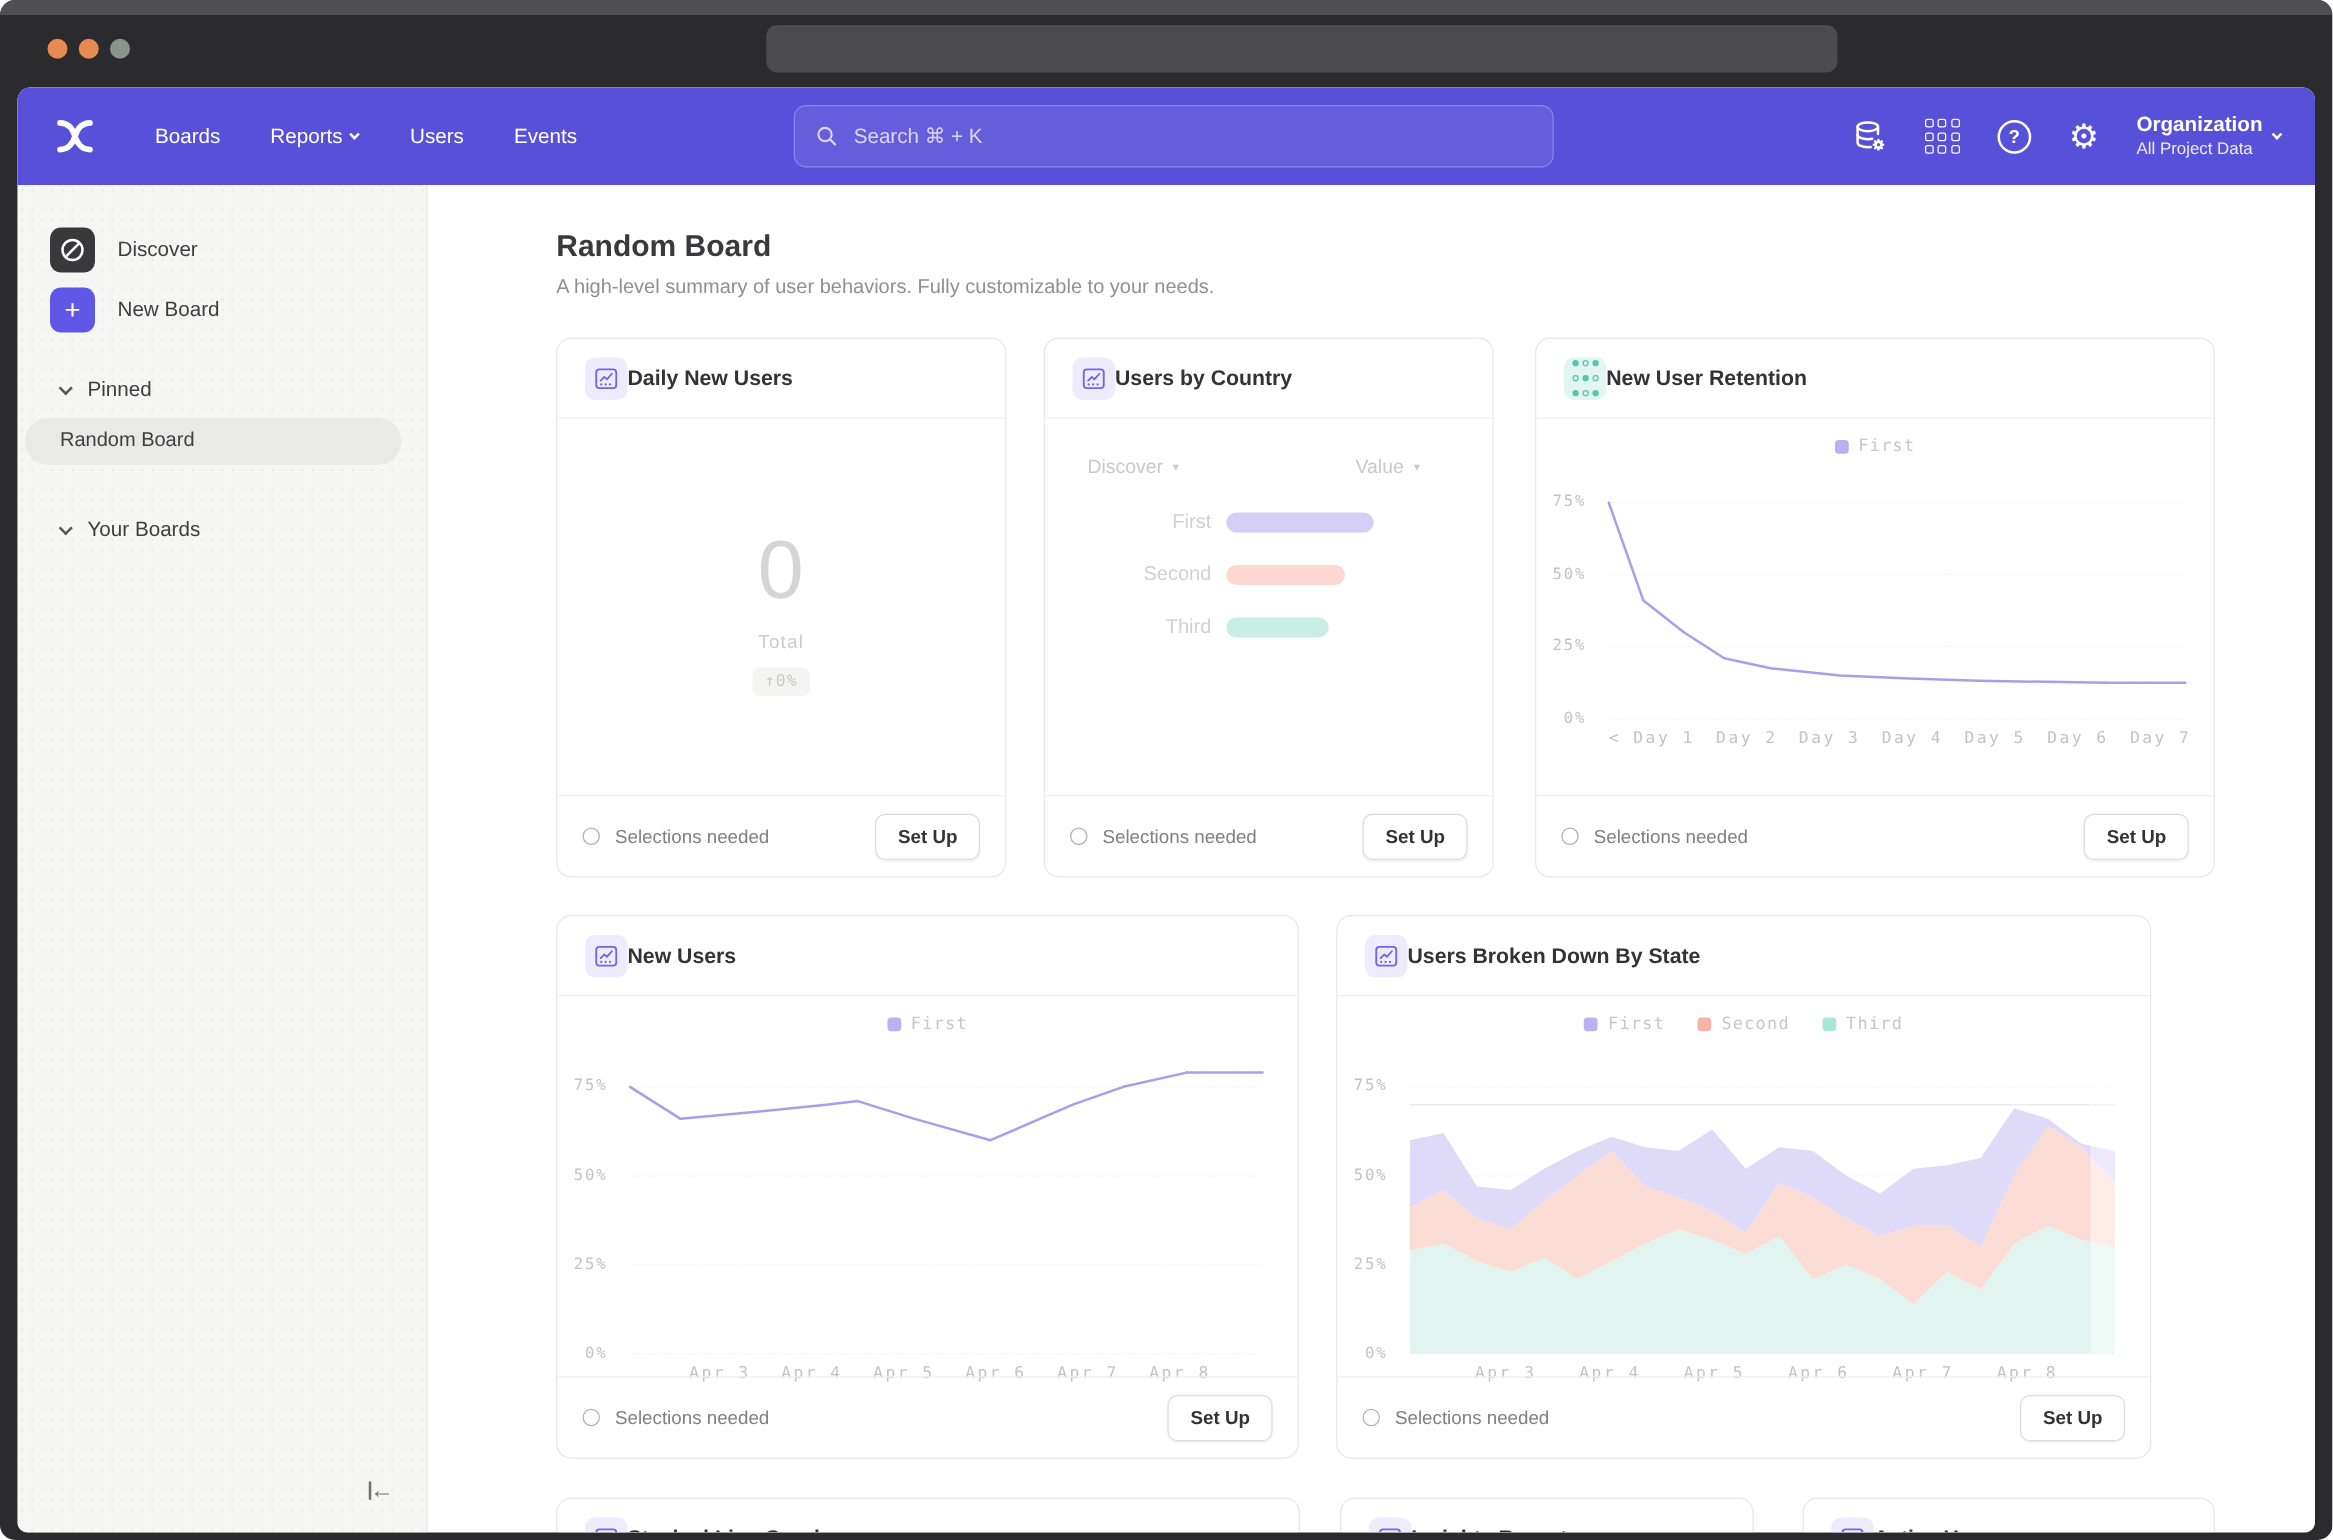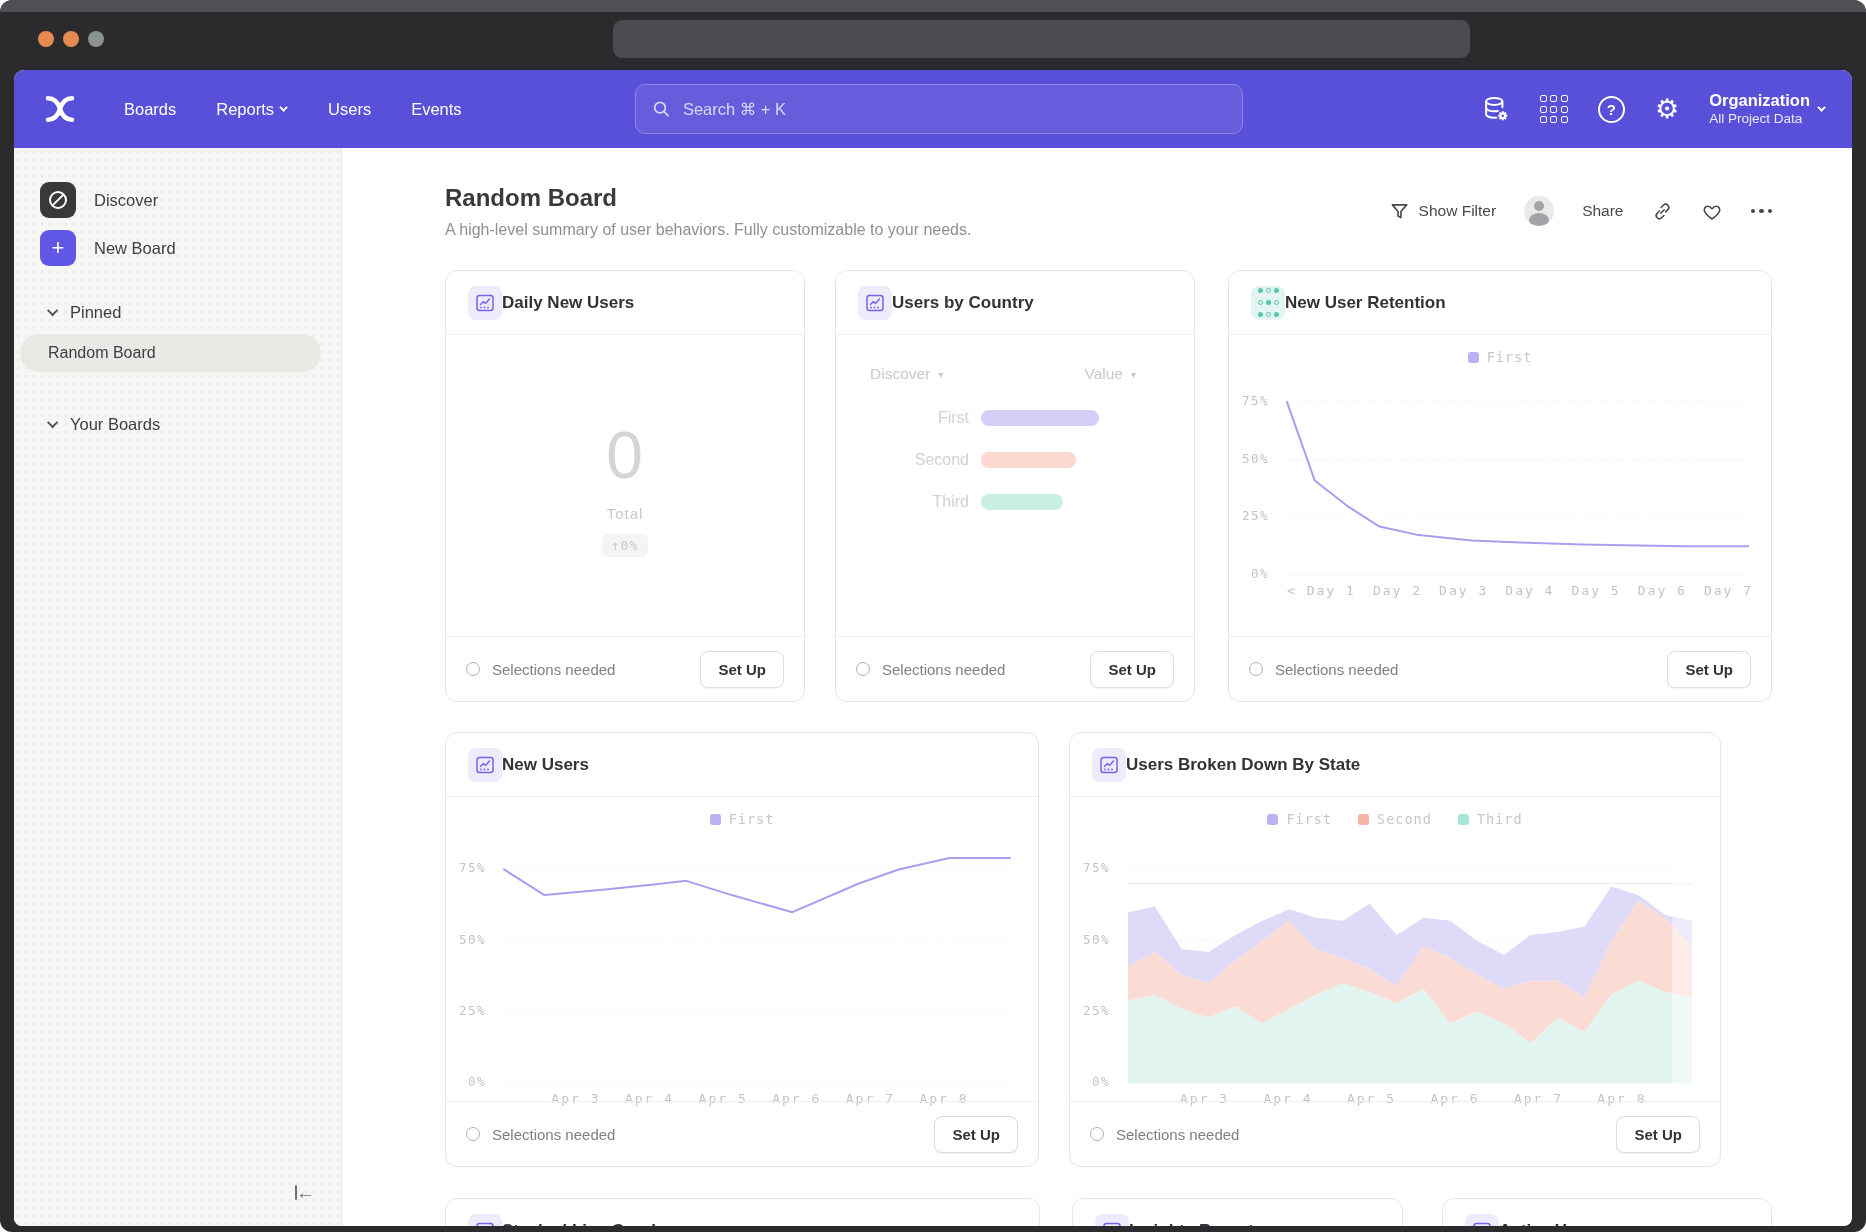--- a/index.html
+++ b/index.html
@@ -254,43 +254,20 @@
         </div>
       </aside>
 
       <main class="main">
 
         <div class="page-head">
           <div>
             <div class="page-title">Random Board</div>
             <div class="page-sub">A high-level summary of user behaviors. Fully customizable to your needs.</div>
           </div>
-          <div class="head-actions">
-            <span class="action">
-              <svg width="19" height="19" viewBox="0 0 20 20">
-                <path d="M2.5 3h15l-6 7v6.5l-3-1.8V10z" fill="none" stroke="#48484d" stroke-width="1.7" stroke-linejoin="round"></path>
-              </svg>
-              <span>Show Filter</span>
-            </span>
-            <span class="avatar"></span>
-            <span class="action">
-              <span>Share</span>
-            </span>
-            <svg width="21" height="21" viewBox="0 0 24 24">
-              <path d="M10 14 L14 10 M8.5 11.5l-2.6 2.6a3.6 3.6 0 0 0 5.1 5.1l2.6-2.6 M15.5 12.5l2.6-2.6a3.6 3.6 0 0 0-5.1-5.1l-2.6 2.6" fill="none" stroke="#48484d" stroke-width="1.8" stroke-linecap="round"></path>
-            </svg>
-            <svg width="22" height="21" viewBox="0 0 24 22">
-              <path d="M12 19.2C7.6 16.2 4.7 13 3.8 10.5 2.9 7.9 4.7 5.2 7.4 5.2c1.9 0 3.4 1 4.6 2.9 1.2-1.9 2.7-2.9 4.6-2.9 2.7 0 4.5 2.7 3.6 5.3-.9 2.5-3.8 5.7-8.2 8.7z" fill="none" stroke="#48484d" stroke-width="1.7" stroke-linejoin="round"></path>
-            </svg>
-            <span class="dots3">
-                <i></i>
-                <i></i>
-                <i></i>
-              </span>
-          </div>
         </div>
 
         <div class="row row1">
 
           <div class="card c-daily">
             <div class="card-head">
               <span class="chip chip-chart">
                 <svg width="20" height="20" viewBox="0 0 20 20" fill="none" stroke="#7265ea" stroke-width="1.5">
                   <rect x="2" y="2.5" width="16" height="15" rx="2.5"></rect>
                   <path d="M5.5 11.5l3-3 2 2 4-4.5" stroke-linecap="round" stroke-linejoin="round"></path>

